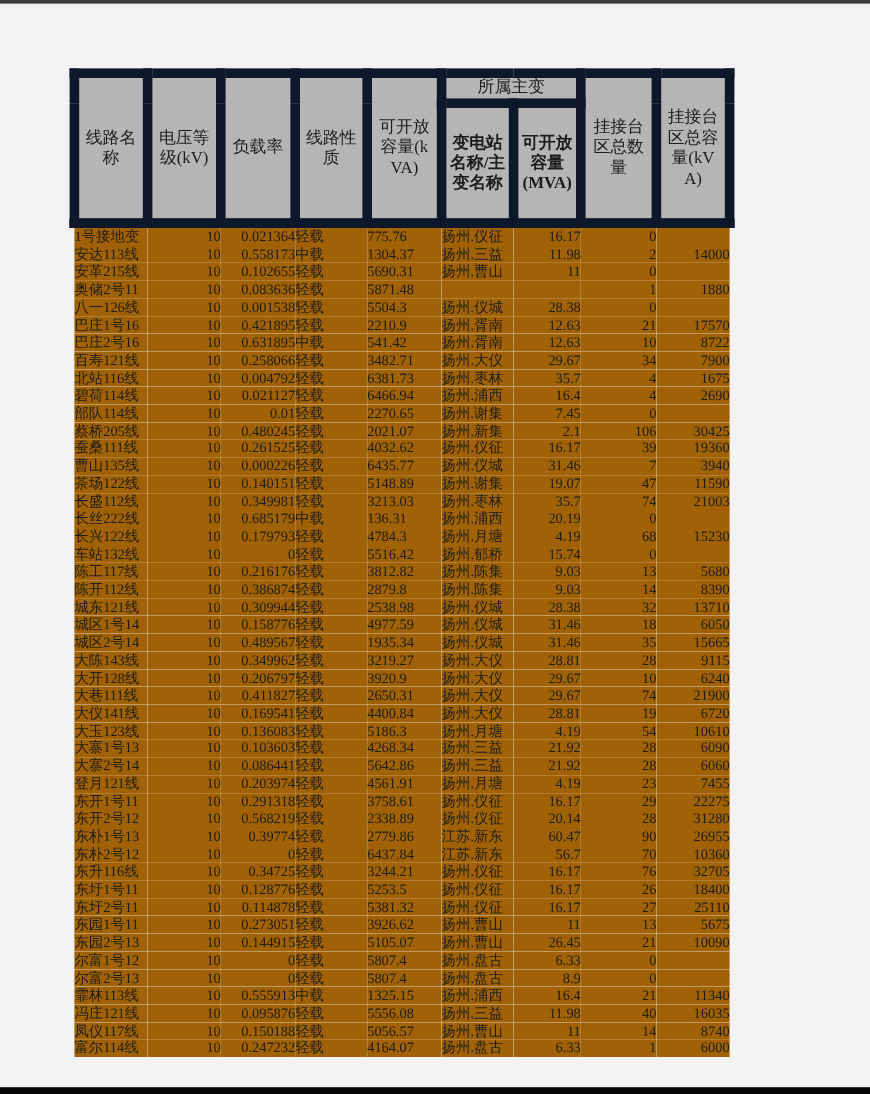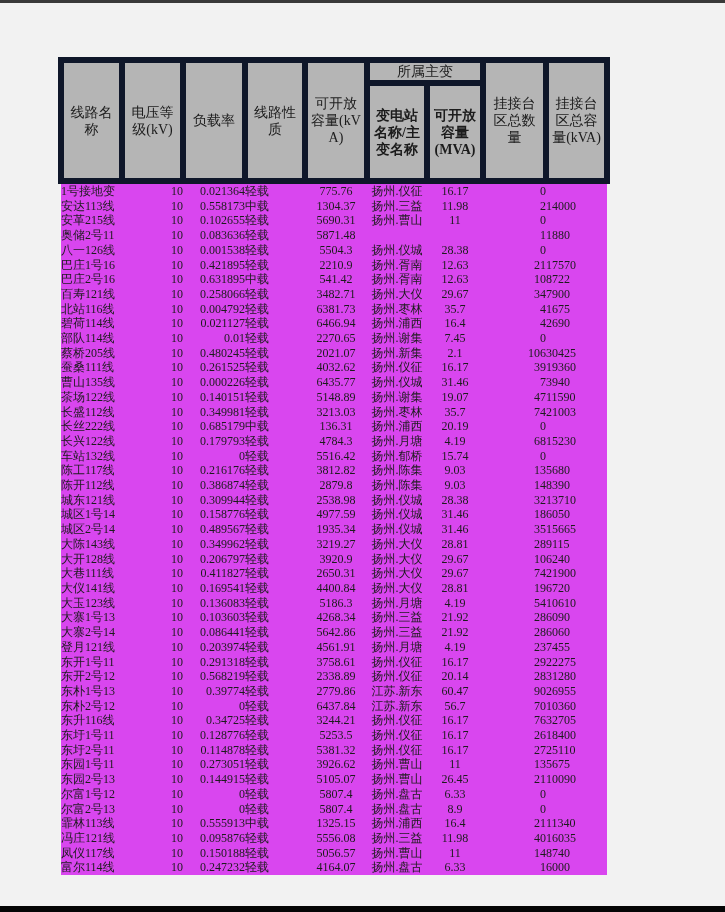--- a/index.html
+++ b/index.html
@@ -11,43 +11,43 @@
   }
   .scan-edge-top{position:absolute;left:0;top:0;width:725px;height:3px;background:#3a3a3a;}
   .scan-edge-bottom{position:absolute;left:0;bottom:0;width:725px;height:6px;background:#050505;}
 
   table.cap{
     position:absolute;left:58px;top:57px;
     border-collapse:collapse;table-layout:fixed;width:546px;
   }
   table.cap th{
     background:#b5b5b5;
-    border:6px solid #0f172a;
+    border:8px solid #0f172a;
     font-size:14px;line-height:17px;font-weight:normal;
     text-align:center;vertical-align:middle;
     padding:1px 3px;word-break:break-all;
   }
   table.cap thead tr.group-row th.group{height:17px;padding:0 2px;}
   table.cap thead tr.sub-row th{height:90px;font-weight:bold;}
-  table.cap tbody{background:#d946ef;}
+  table.cap tbody{background:#a16207;}
   table.cap td{
     font-size:12px;line-height:14.7px;height:14.7px;
     padding:0;white-space:nowrap;overflow:hidden;
     font-family:"Liberation Serif","DejaVu Serif",serif;
   }
   
   td.c0{text-align:left;  padding-left:2px;}
   td.c1{text-align:right; padding-right:6px;}
   td.c2{text-align:right; padding-right:10px;}
   td.c3{text-align:left;  padding-left:3px;margin-top:24px;}
-  td.c4{text-align:center; padding-right:8px;}
-  td.c5{text-align:center;  padding-left:2px;margin-top:36px;}
-  td.c6{text-align:center; padding-right:17px;}
+  td.c4{text-align:left; padding-right:8px;}
+  td.c5{text-align:left;  padding-left:2px;margin-top:36px;}
+  td.c6{text-align:right; padding-right:17px;}
   td.c7{text-align:right; padding-right:32px;}
-  td.c8{text-align:left; padding-right:8px;margin-top:44px;}
+  td.c8{text-align:right; padding-right:8px;margin-top:44px;}
 </style>
 </head>
 <body>
 
 <div class="scan-edge-top"></div>
 
 <table class="cap">
   <colgroup>
     <col style="width:61px">
       <col style="width:61px">

